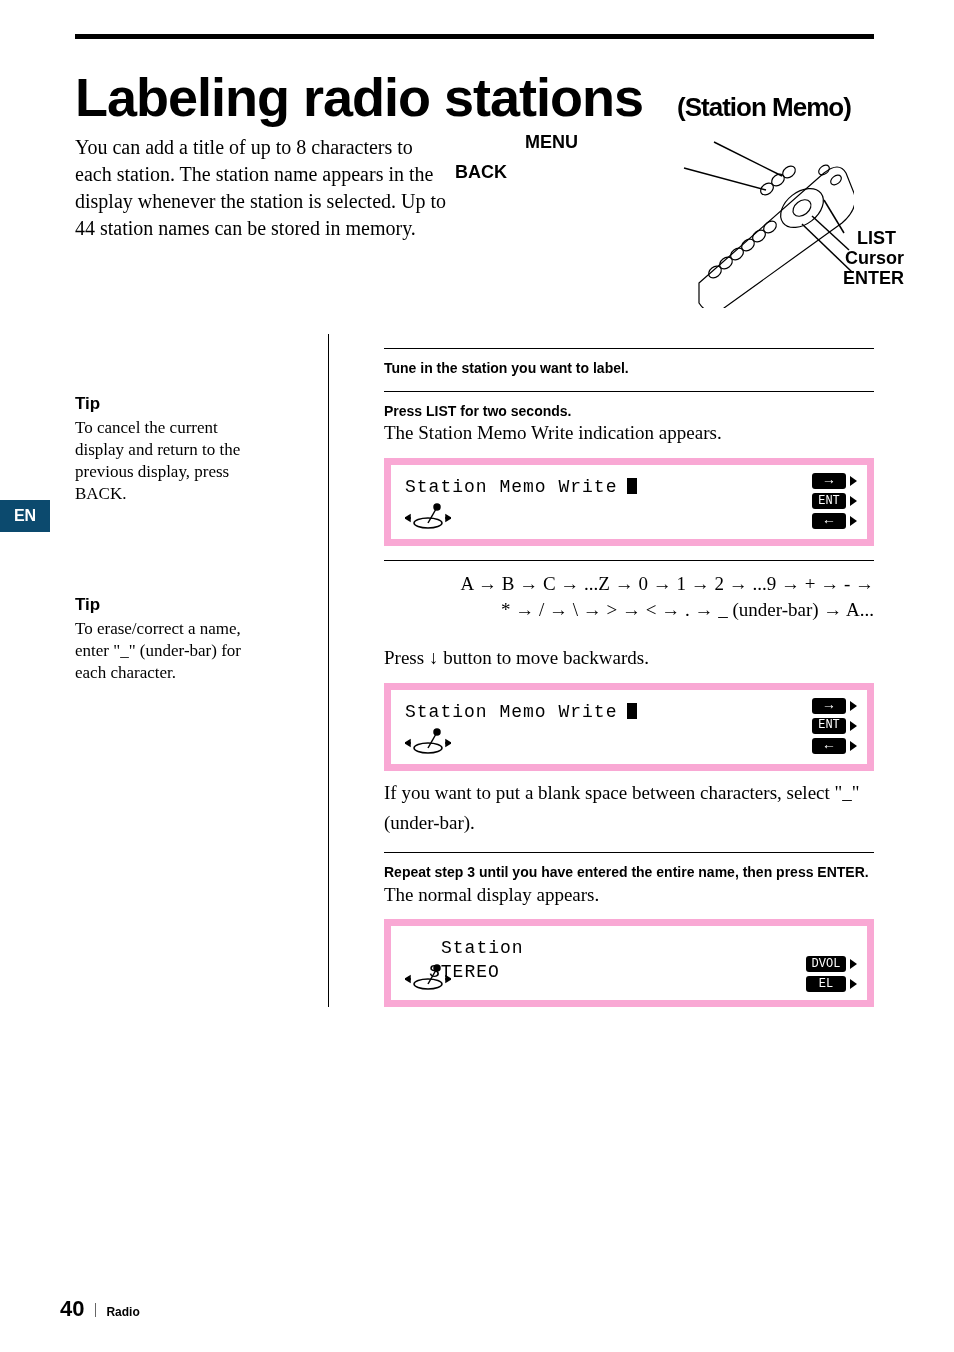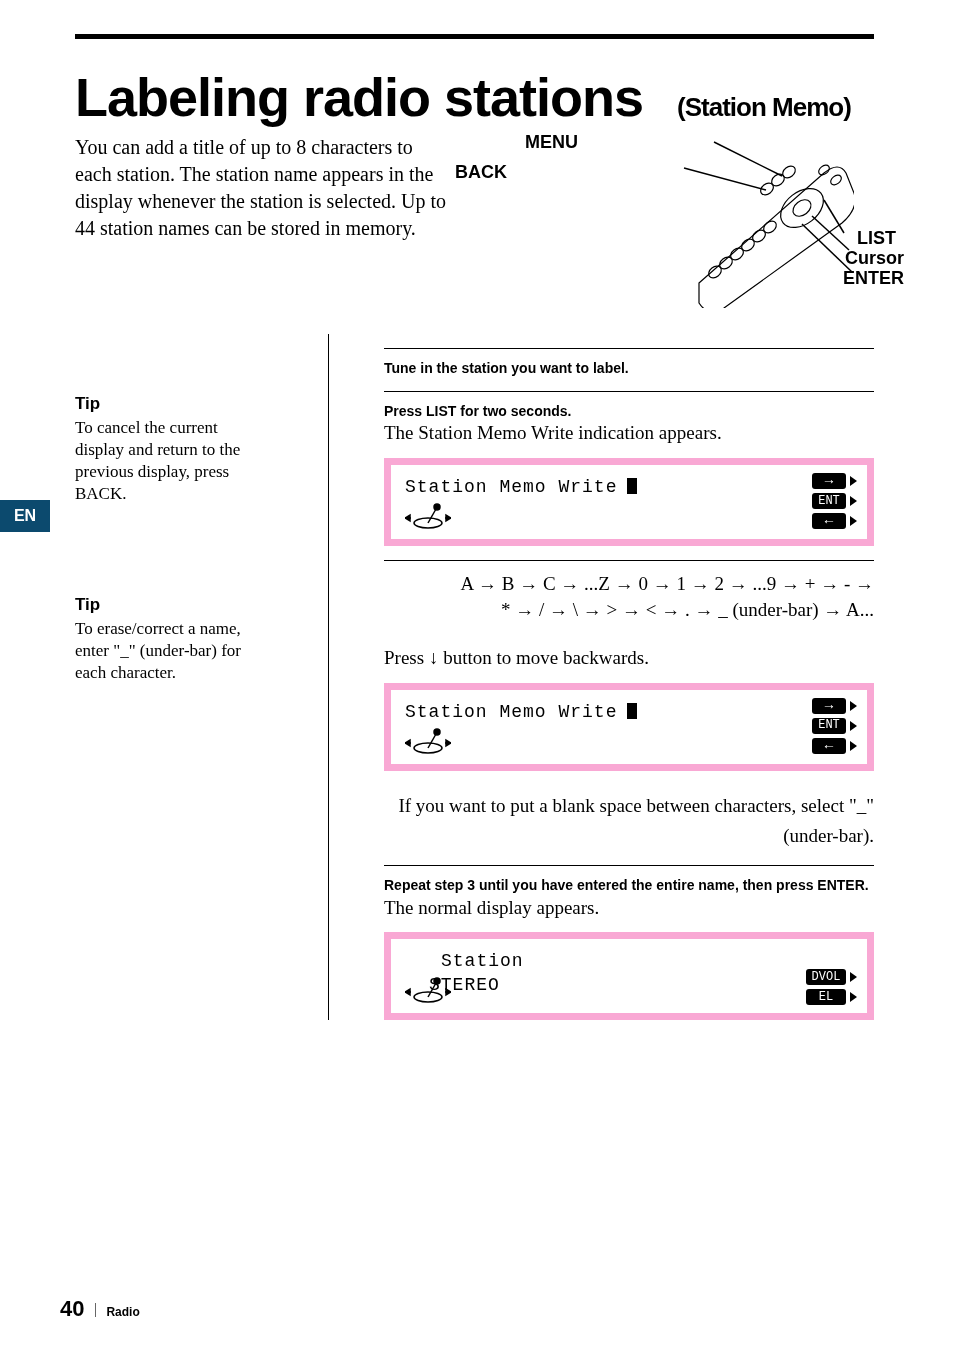--- a/index.html
+++ b/index.html
@@ -365,21 +365,21 @@
             </div>
           <div class="lcd-pill">
               <div class="pill">
                 <span class="pill-arrow">←</span>
               </div>
               <div class="tri"></div>
             </div>
         </div>
       </div>
 
-      <div class="step-body" style="margin-top:20px; line-height:1.6;text-align:right;">If you want to put a blank space between characters, select "_"(under-bar).</div>
+      <div class="step-body" style="margin-top:7px; line-height:1.6;">If you want to put a blank space between characters, select "_"(under-bar).</div>
 
       <hr class="step-rule">
       <div class="step-head">Repeat step 3 until you have entered the entire name, then press ENTER.</div>
       <div class="step-body">The normal display appears.</div>
 
       <div class="lcd lcd3">
         <div class="lcd-line indent2">Station</div>
         <div class="lcd-line indent1">STEREO</div>
         <svg class="lcd-joy" width="46" height="30">
           <g stroke="#000" stroke-width="1.5" fill="none">

